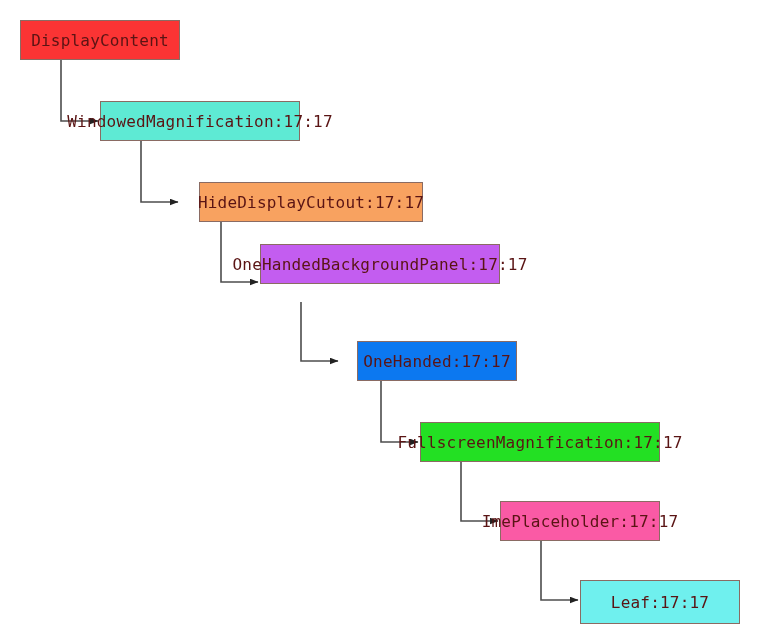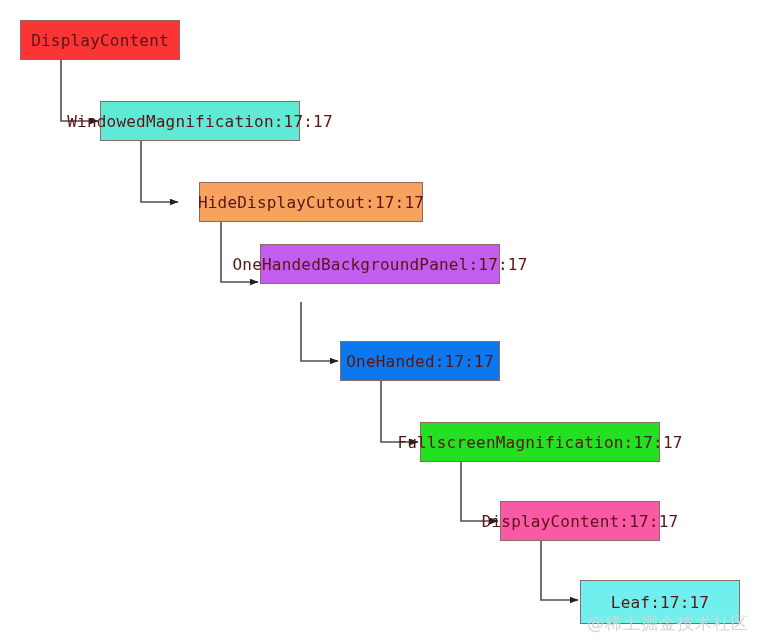--- a/index.html
+++ b/index.html
@@ -80,29 +80,28 @@
       </div>
       <div class="node" style="left: 100px; top: 101px; width: 200px; height: 40px; background: #5eead4; border-color: rgb(138, 107, 99); color: rgb(90, 20, 20);">
         <span class="node-label">WindowedMagnification:17:17</span>
       </div>
       <div class="node" style="left: 180px; top: 182px; width: 224px; height: 40px; background: rgb(248, 162, 96); border-color: rgb(138, 107, 99); color: rgb(90, 20, 20); margin-left: 19px;">
         <span class="node-label">HideDisplayCutout:17:17</span>
       </div>
       <div class="node" style="left: 260px; top: 244px; width: 240px; height: 40px; background: rgb(195, 93, 240); border-color: rgb(138, 107, 99); color: rgb(90, 20, 20);">
         <span class="node-label">OneHandedBackgroundPanel:17:17</span>
       </div>
-      <div class="node" style="left: 340px; top: 341px; width: 160px; height: 40px; background: rgb(12, 120, 240); border-color: rgb(138, 107, 99); color: rgb(90, 20, 20);">
+      <div class="node" style="left: 357px; top: 341px; width: 160px; height: 40px; background: rgb(12, 120, 240); border-color: rgb(138, 107, 99); color: rgb(90, 20, 20);">
         <span class="node-label">OneHanded:17:17</span>
       </div>
       <div class="node" style="left: 420px; top: 422px; width: 240px; height: 40px; background: rgb(35, 224, 35); border-color: rgb(138, 107, 99); color: rgb(90, 20, 20); align-items: center;">
         <span class="node-label">FullscreenMagnification:17:17</span>
       </div>
       <div class="node" style="left: 500px; top: 501px; width: 160px; height: 40px; background: rgb(250, 90, 165); border-color: rgb(138, 107, 99); color: rgb(90, 20, 20);">
-        <span class="node-label">DisplayContent:17:17</span>
+        <span class="node-label">ImePlaceholder:17:17</span>
       </div>
       <div class="node" style="left: 580px; top: 580px; width: 160px; height: 44px; background: rgb(111, 240, 238); border-color: rgb(138, 107, 99); color: rgb(90, 20, 20);">
         <span class="node-label">Leaf:17:17</span>
       </div>
     </div>
 
-  <div class="watermark">@稀土掘金技术社区</div>
 
 </div>
 
 </body></html>

